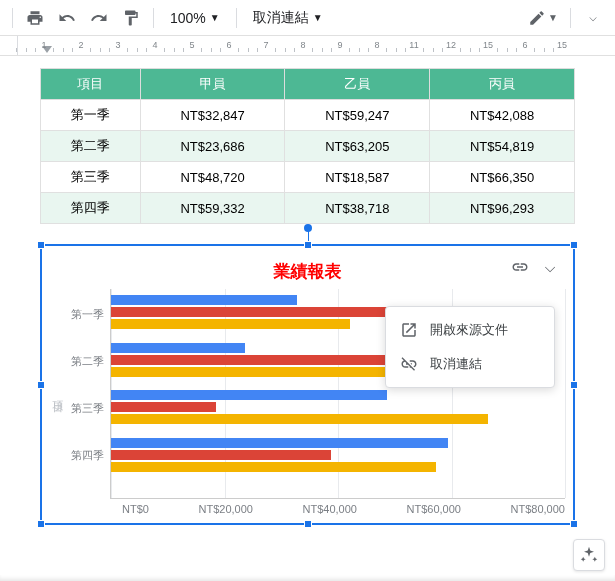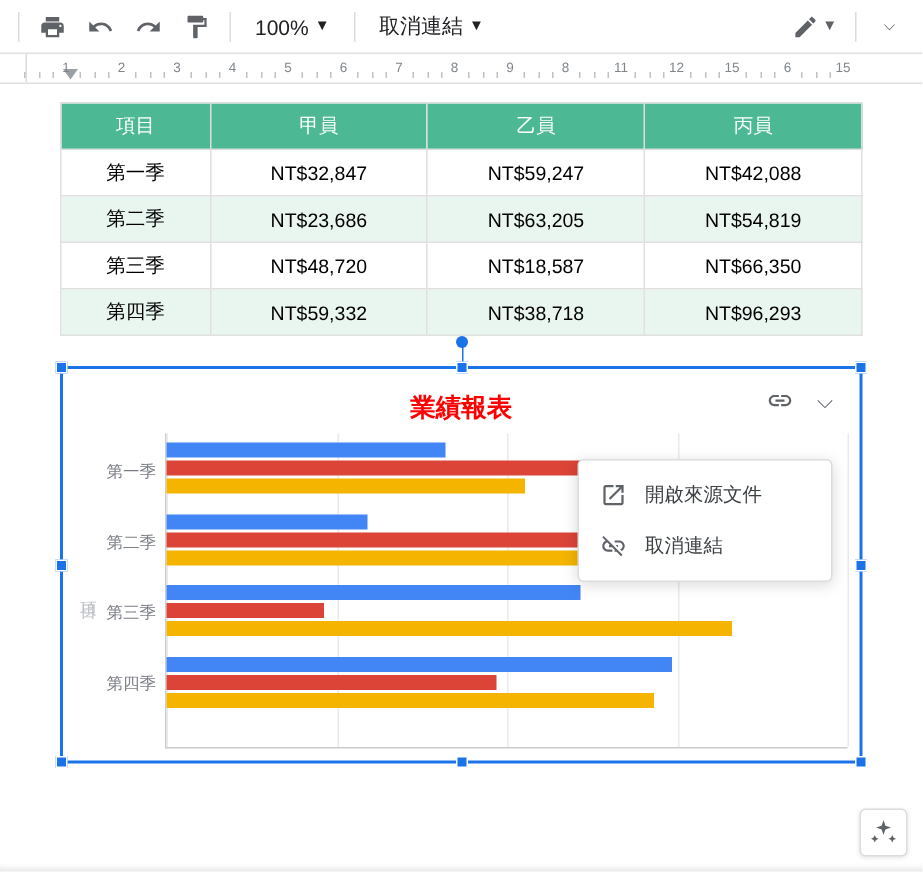--- a/index.html
+++ b/index.html
@@ -260,20 +260,27 @@
             <div class="bar b2" style="width: 23.2338%; background: rgb(219, 68, 55);"></div>
             <div class="bar b3" style="width: 82.9375%; background: rgb(244, 180, 0);"></div>
           </div>
           <div class="bar-group" style="top: 146.5px; width: 100%;">
             <div class="bar b1" style="width: 74.165%; background: rgb(66, 133, 244);"></div>
             <div class="bar b2" style="width: 48.3975%; background: rgb(219, 68, 55);"></div>
             <div class="bar b3" style="width: 71.53%; background: rgb(244, 180, 0);"></div>
           </div>
         </div>
     </div>
+    <div class="x-labels" id="xlabs">
+        <span>NT$0</span>
+        <span>NT$20,000</span>
+        <span>NT$40,000</span>
+        <span>NT$60,000</span>
+        <span>NT$80,000</span>
+      </div>
   </div>
 </div>
 
 <div class="context-menu">
   <div class="menu-item">
     <span class="menu-icon">
       <svg width="18" height="18" viewBox="0 0 24 24" fill="#5f6368">
           <path d="M19 19H5V5h7V3H5c-1.11 0-2 .9-2 2v14c0 1.1.89 2 2 2h14c1.1 0 2-.9 2-2v-7h-2v7zM14 3v2h3.59l-9.83 9.83 1.41 1.41L19 6.41V10h2V3h-7z"></path>
         </svg>
     </span>

